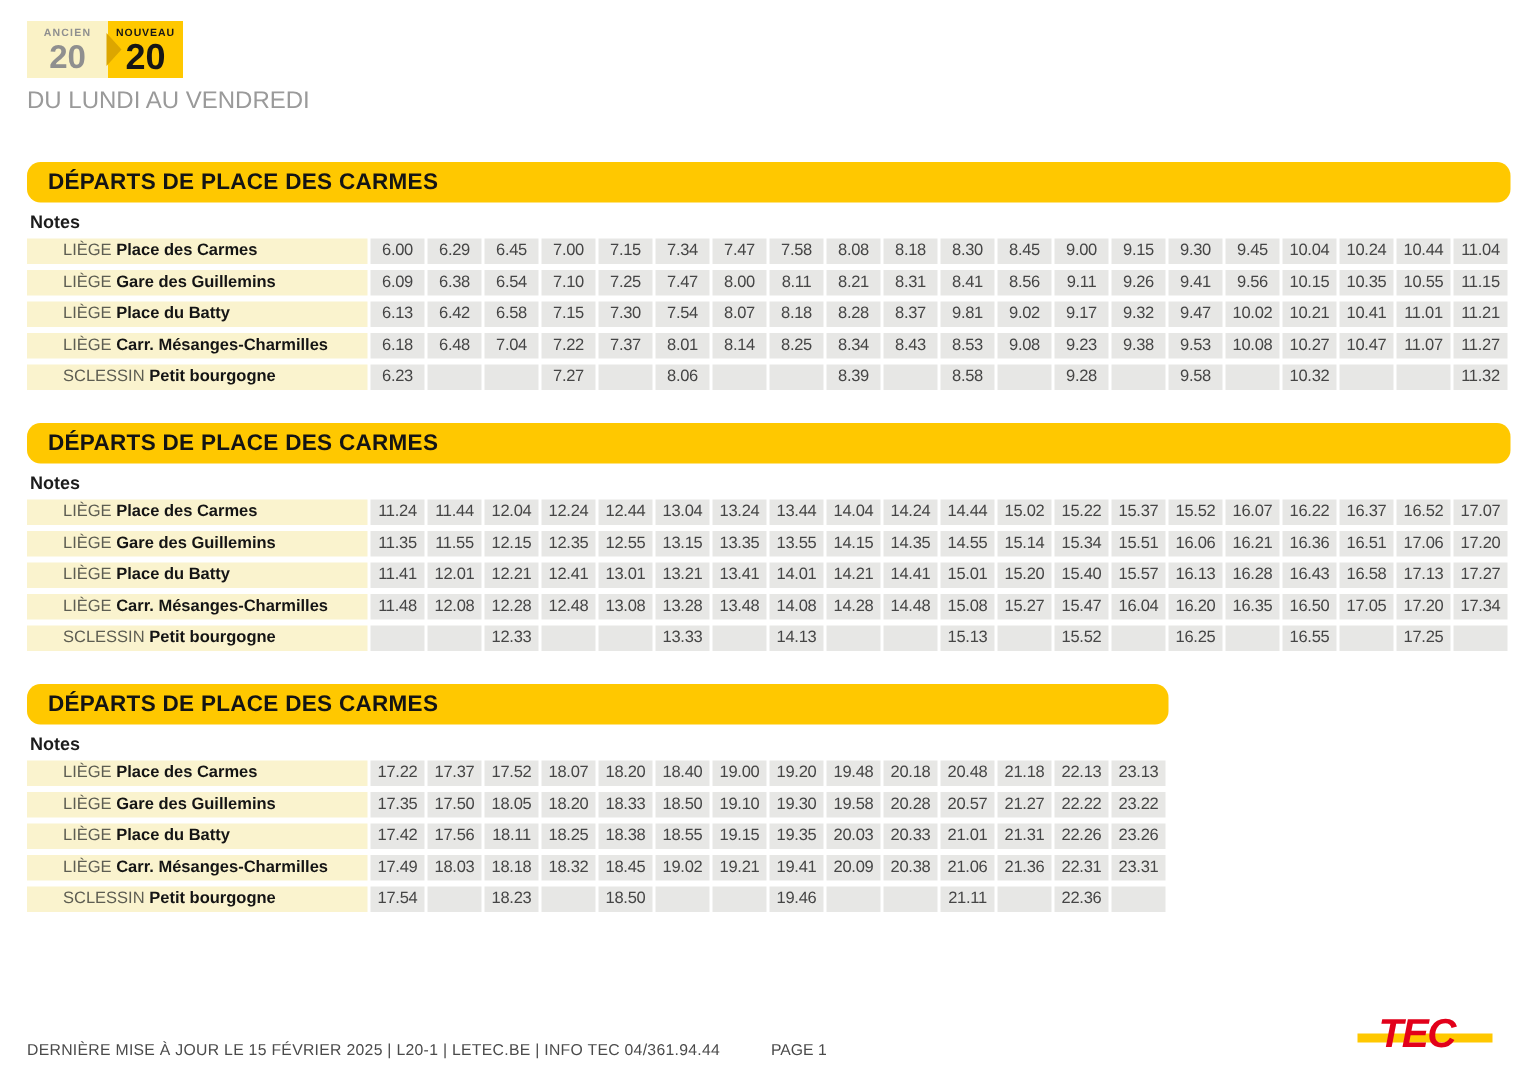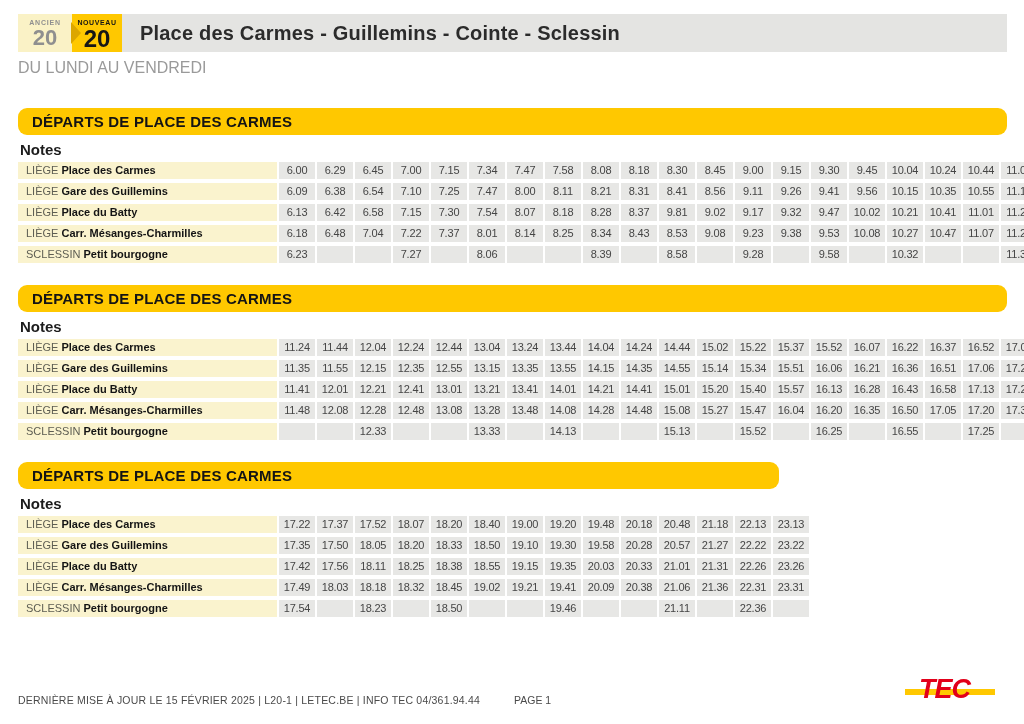--- a/index.html
+++ b/index.html
@@ -23,24 +23,24 @@
   .titlebar{flex:1;background:#E4E4E2;display:flex;align-items:center;}
   .titlebar .title{font-size:20px;font-weight:700;color:#2b2b2b;padding-left:18px;letter-spacing:.2px;}
   
   .h-jours{margin:33px 0 0 0;font-size:21px;font-weight:900;color:#111;letter-spacing:.3px;}
   .h-sub{margin:7px 0 0 0;font-size:16px;color:#9a9a9a;font-weight:400;}
   
   .table-block{margin-top:22px;}
   .table-block.first{margin-top:31px;}
   .bar{background:#FFC800;border-radius:9px;height:27px;line-height:27px;
        font-size:15px;font-weight:800;color:#141414;padding-left:14px;box-sizing:border-box;letter-spacing:.2px;}
-  .notes{font-size:15px;font-weight:700;color:#1c1c1c;margin:6px 0 4px 2px;}
+  .notes{font-size:12px;font-weight:700;color:#1c1c1c;margin:6px 0 4px 2px;}
   .t-row{display:flex;margin-bottom:4px;}
-  .lbl{width:259px;flex:none;background:#FAF3CE;height:17px;line-height:17px;
-       font-size:11px;padding-left:8px;box-sizing:border-box;margin-right:2px;
+  .lbl{width:227px;flex:none;background:#FAF3CE;height:17px;line-height:17px;
+       font-size:11px;padding-left:24px;box-sizing:border-box;margin-right:2px;
        white-space:nowrap;overflow:hidden;}
   .lbl .pfx{color:#5d5d52;font-weight:400;}
   .lbl .stn{color:#141414;font-weight:700;}
   .cell{width:36px;flex:none;background:#E7E7E5;height:17px;line-height:17px;
         font-size:11px;color:#454545;text-align:center;margin-right:2px;letter-spacing:-0.2px;}
   
   .footer{position:absolute;left:18px;right:17px;bottom:10px;height:46px;}
   .f-info{position:absolute;left:0;bottom:8px;font-size:10.5px;color:#4a4a4a;letter-spacing:.2px;}
   .f-page{position:absolute;left:496px;bottom:8px;font-size:10.5px;color:#4a4a4a;}
   .tec-logo{position:absolute;right:14px;bottom:2px;width:86px;height:40px;}
@@ -55,23 +55,20 @@
 
   <div class="topbar">
     <div class="badge badge-ancien">
       <span class="b-small">ANCIEN</span>
       <span class="b-num">20</span>
     </div>
     <div class="badge badge-nouveau">
       <span class="chev"></span>
       <span class="b-small">NOUVEAU</span>
       <span class="b-num">20</span>
-    </div>
-    <div class="titlebar">
-      <span class="title">Place des Carmes - Guillemins - Cointe - Sclessin</span>
     </div>
   </div>
 
   <div class="h-sub">DU LUNDI AU VENDREDI</div>
 
   <div id="tables">
       <div class="table-block first">
         <div class="bar" style="width: 989px;">DÉPARTS DE PLACE DES CARMES</div>
         <div class="notes">Notes</div>
         <div class="t-row">

